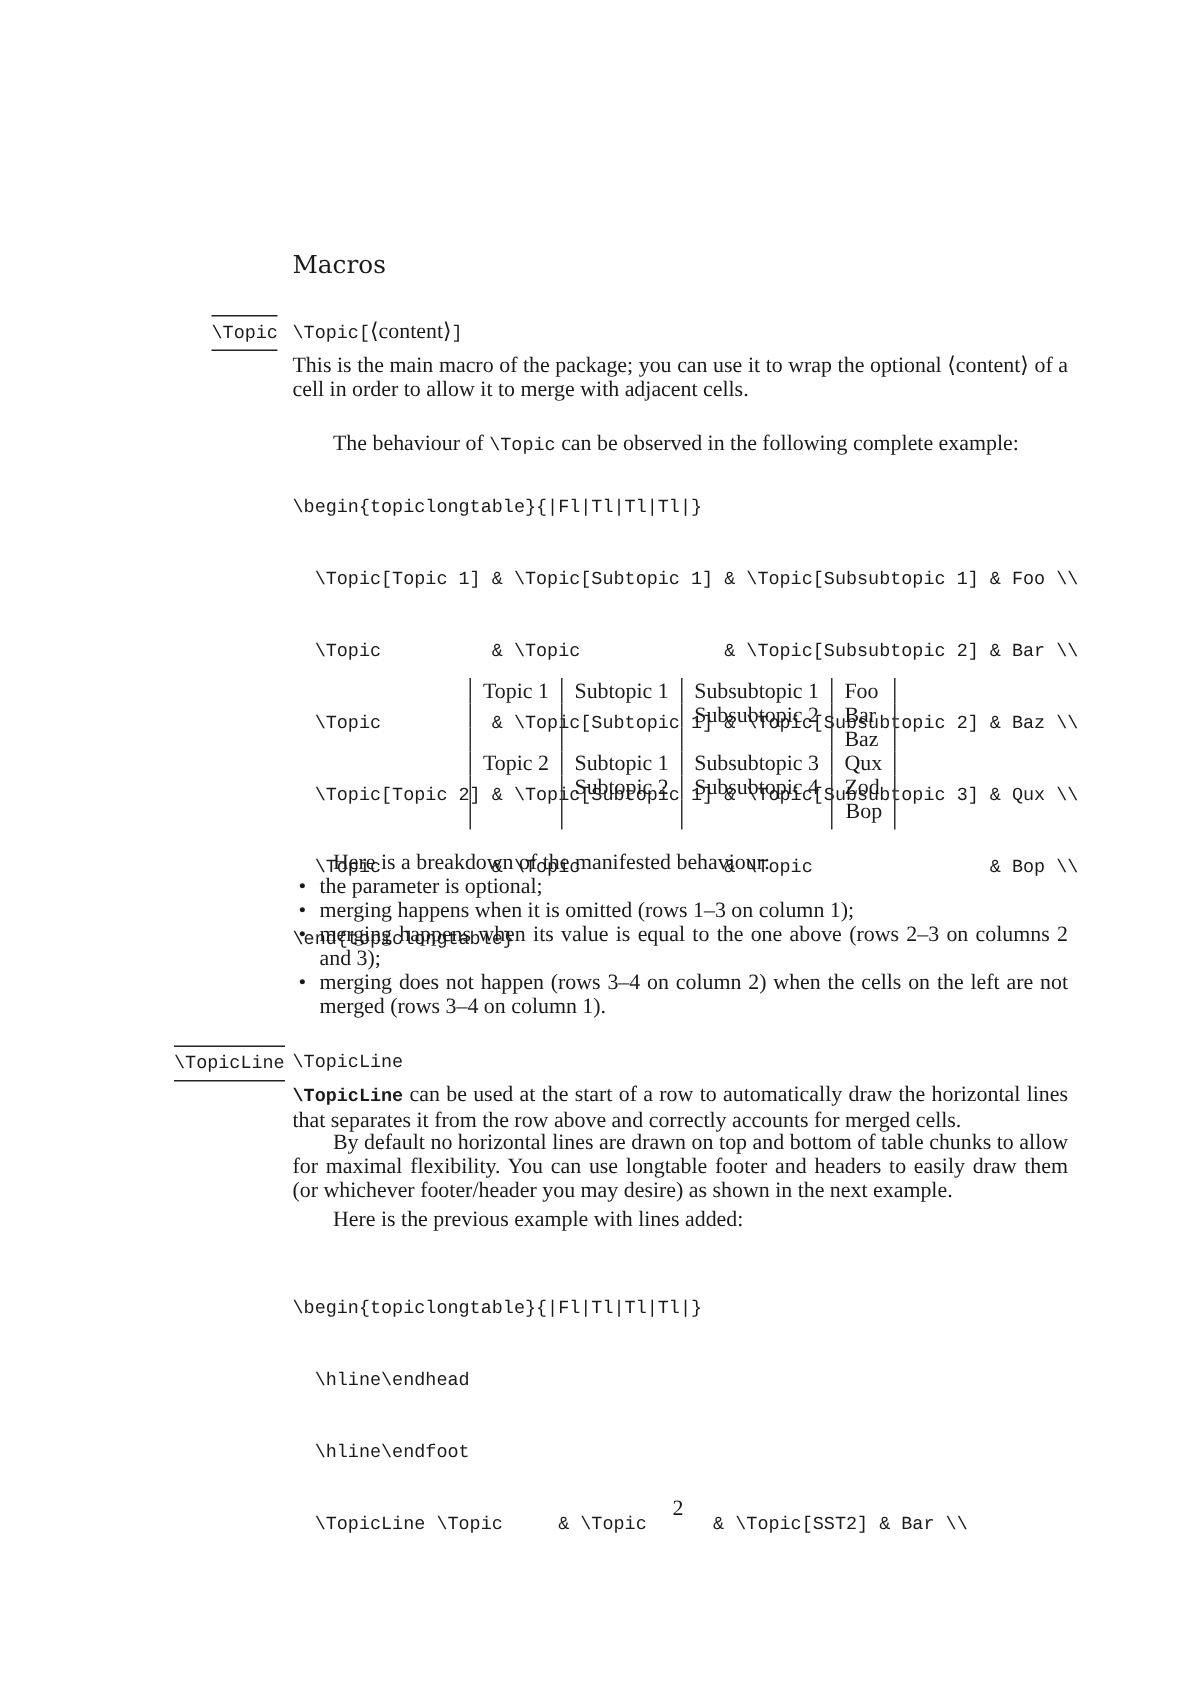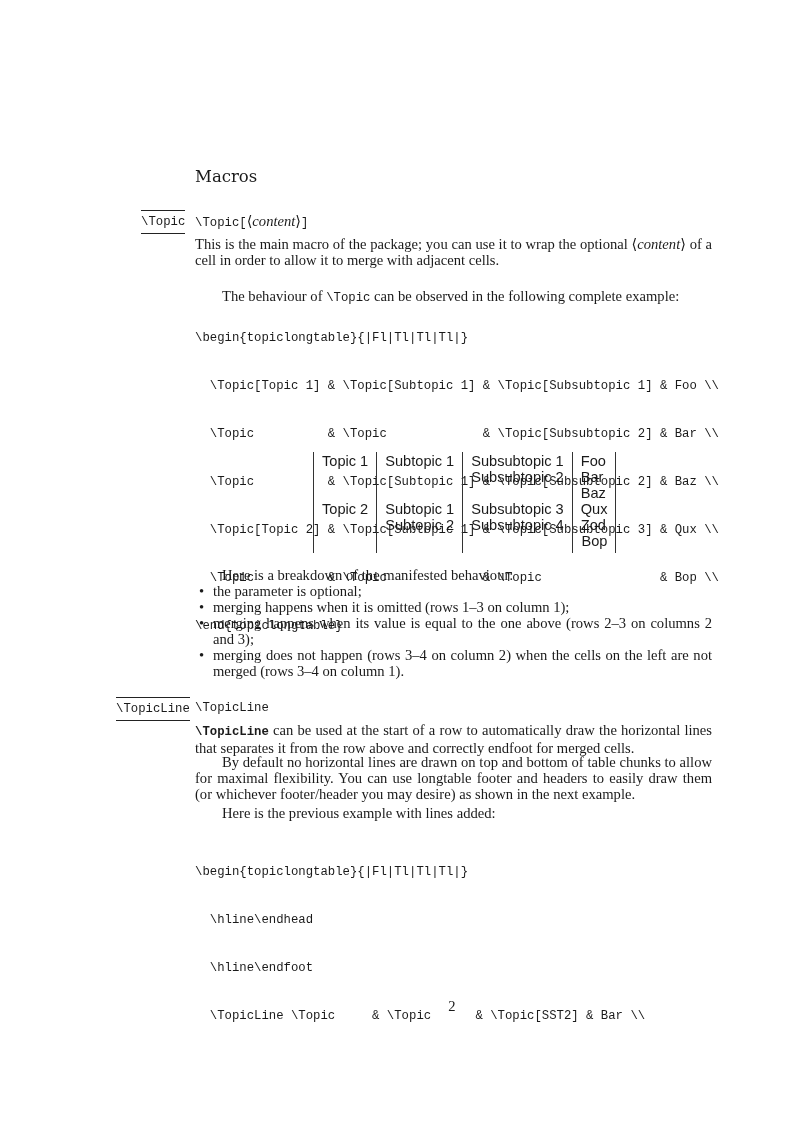--- a/index.html
+++ b/index.html
@@ -48,35 +48,35 @@
       white-space: pre;
     }
 
     .para {
       position: absolute;
       left: 195px;
       width: 517px;
       text-align: justify;
     }
     .indent { text-indent: 27px; }
-    .it { font-style: italic; }
+    .it { }
     .angle { font-style: normal; }
 
     .code-block {
       position: absolute;
       left: 195px;
     }
 
     
     #example-table {
       position: absolute;
       left: 313px;
       top: 452px;
       border-collapse: collapse;
-      font-family: Liberation Sans, sans-serif;
+      font-family: Liberation Serif, serif;
       font-size: 14.6px;
       padding-left: 46px;
     }
     #example-table td {
       border-left: 1px solid #333;
       border-right: 1px solid #333;
       padding: 0 8px;
       height: 16px;
       line-height: 16px;
       vertical-align: top;
@@ -181,21 +181,21 @@
   <li><span class="bullet">•</span><span>the parameter is optional;</span></li>
   <li><span class="bullet">•</span><span>merging happens when it is omitted (rows 1–3 on column 1);</span></li>
   <li><span class="bullet">•</span><span>merging happens when its value is equal to the one above (rows 2–3 on columns 2 and 3);</span></li>
   <li><span class="bullet">•</span><span>merging does not happen (rows 3–4 on column 2) when the cells on the left are not merged (rows 3–4 on column 1).</span></li>
 </ul>
 
 <div class="margin-label" style="left:116px; top:697px;">\TopicLine</div>
 
 <div class="abs mono" style="left:195px; top:700px;">\TopicLine</div>
 
-<div class="para serif" style="top:722px;"><span class="mono" style="font-weight:bold;">\TopicLine</span><span> can be used at the start of a row to automatically draw the horizontal lines that separates it from the row above and correctly endfoot for merged cells.</span></div>
+<div class="para serif" style="top:722px;"><span class="mono" style="font-weight:bold;">\TopicLine</span><span> can be used at the start of a row to automatically draw the horizontal lines that separates it from the row above and correctly accounts for merged cells.</span></div>
 
 <div class="para serif indent" style="top:754px;">By default no horizontal lines are drawn on top and bottom of table chunks to allow for maximal flexibility. You can use longtable footer and headers to easily draw them (or whichever footer/header you may desire) as shown in the next example.</div>
 
 <div class="para serif indent" style="top:805px;">Here is the previous example with lines added:</div>
 
 <div class="code-block mono" style="top:832px;">
   <div>\begin{topiclongtable}{|Fl|Tl|Tl|Tl|}</div>
   <div>  \hline\endhead</div>
   <div>  \hline\endfoot</div>
   <div>  \TopicLine \Topic     &amp; \Topic      &amp; \Topic[SST2] &amp; Bar \\</div>

